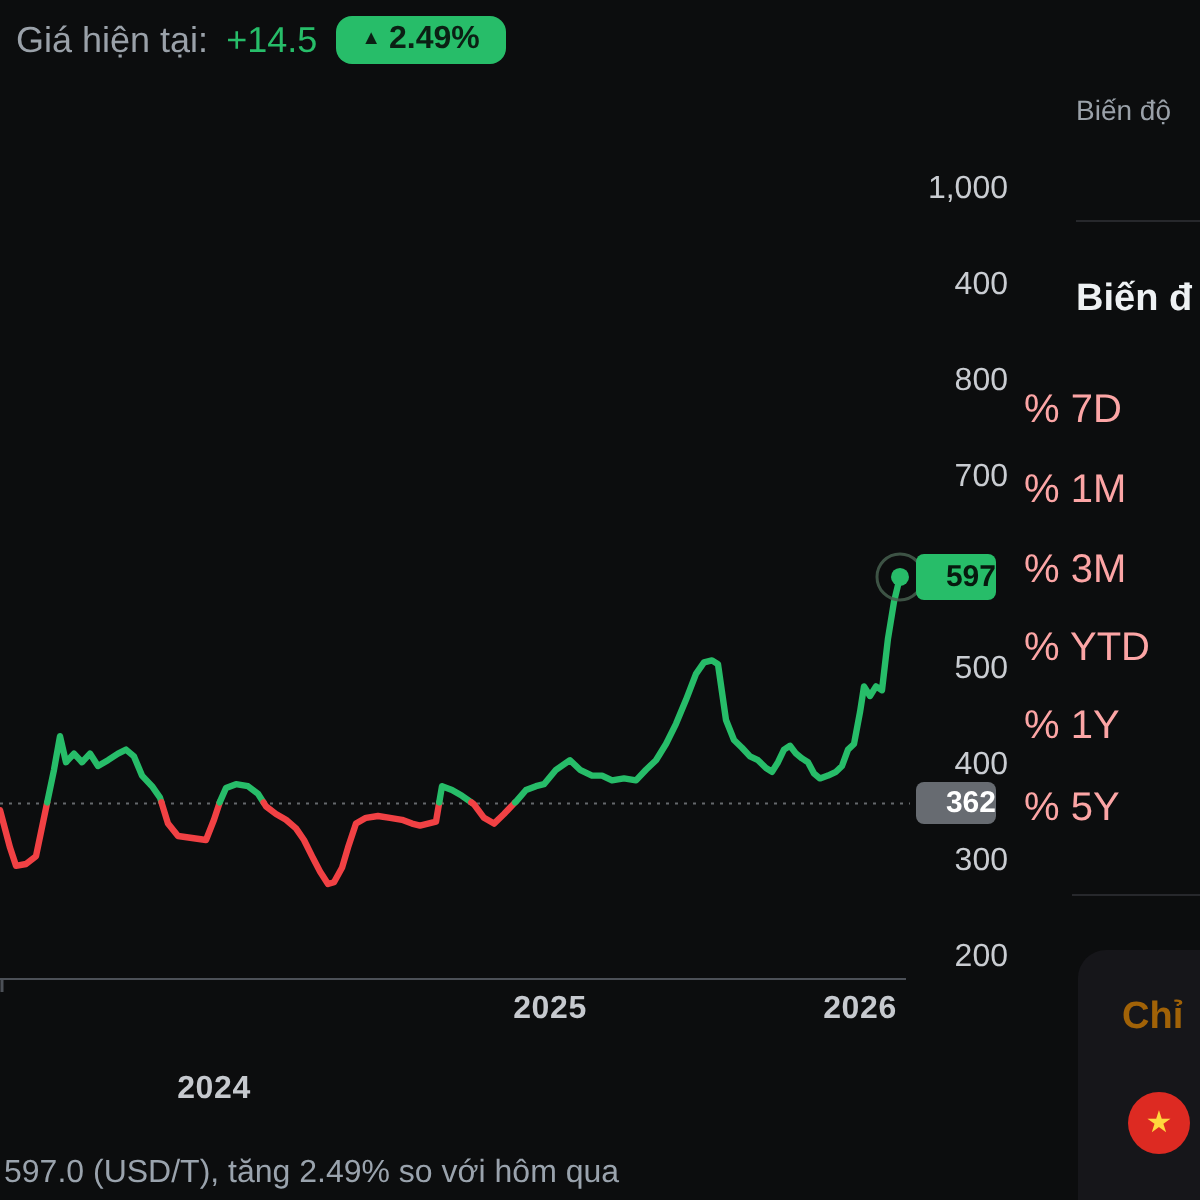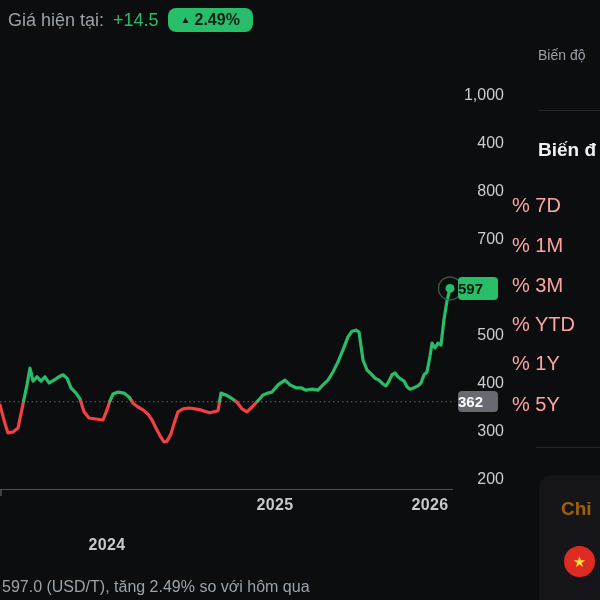--- a/index.html
+++ b/index.html
@@ -27,21 +27,21 @@
   #chart-svg{position:absolute;left:0;top:0;}
   .ylab{
     position:absolute;left:458px;width:46px;text-align:right;
     font-size:16px;color:#c9ccd1;line-height:18px;
   }
   .xlab{
     position:absolute;top:496px;width:60px;text-align:center;
     font-size:16px;font-weight:bold;color:#c6c9ce;letter-spacing:.3px;
   }
   .axis-badge{
-    position:absolute;left:458px;width:40px;text-align:left;
+    position:absolute;left:458px;width:40px;text-align:right;
     font-size:15px;font-weight:bold;border-radius:4px;line-height:23px;height:23px;
   }
   .cur-badge{top:277px;background:#27bd69;color:#07190e;}
   .base-badge{top:391px;height:21px;line-height:21px;background:#676b71;color:#ffffff;}
   
   .sb-top{position:absolute;left:538px;top:47px;font-size:14px;color:#9aa1a9;white-space:nowrap;}
   .divider{position:absolute;height:1px;background:#27282c;}
   .div-top{left:538px;top:110px;width:62px;}
   .div-bottom{left:536px;top:447px;width:64px;}
   .sb-title{position:absolute;left:538px;top:139px;font-size:19px;font-weight:bold;color:#eef1f3;white-space:nowrap;}

